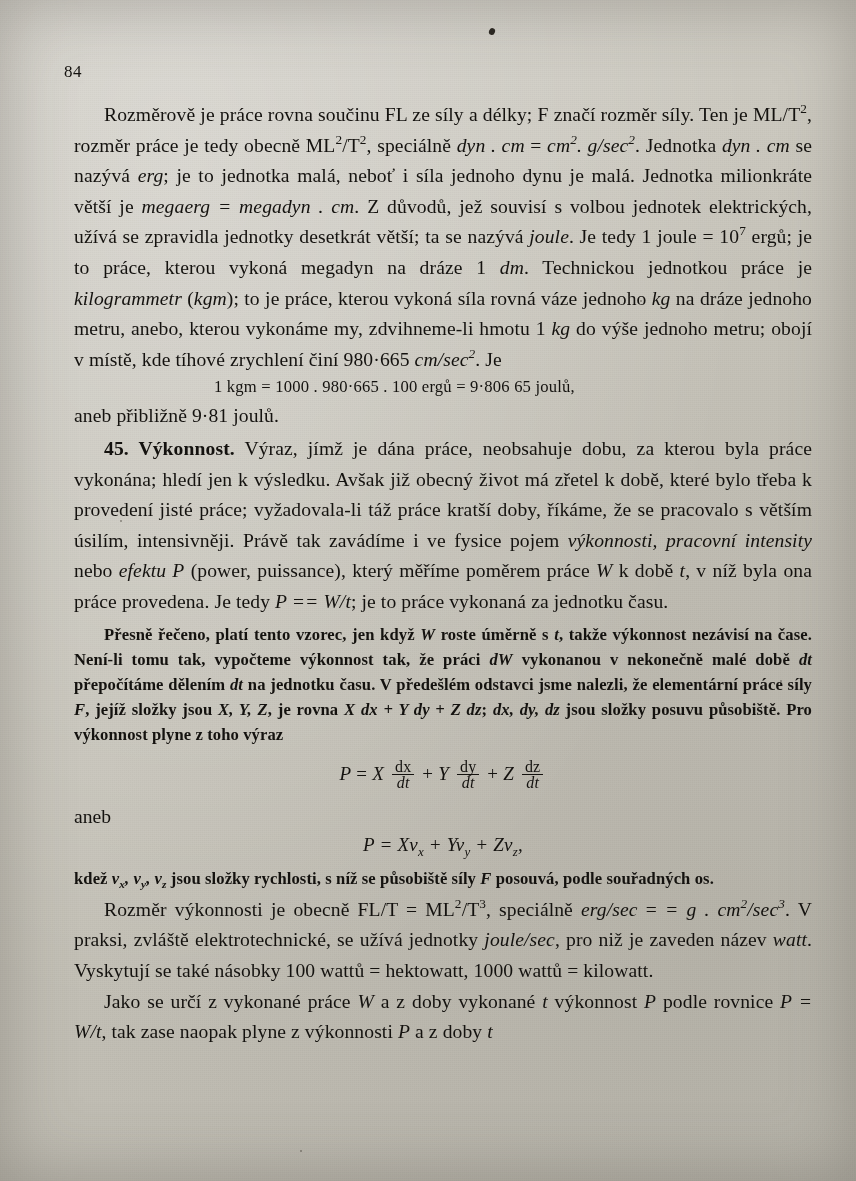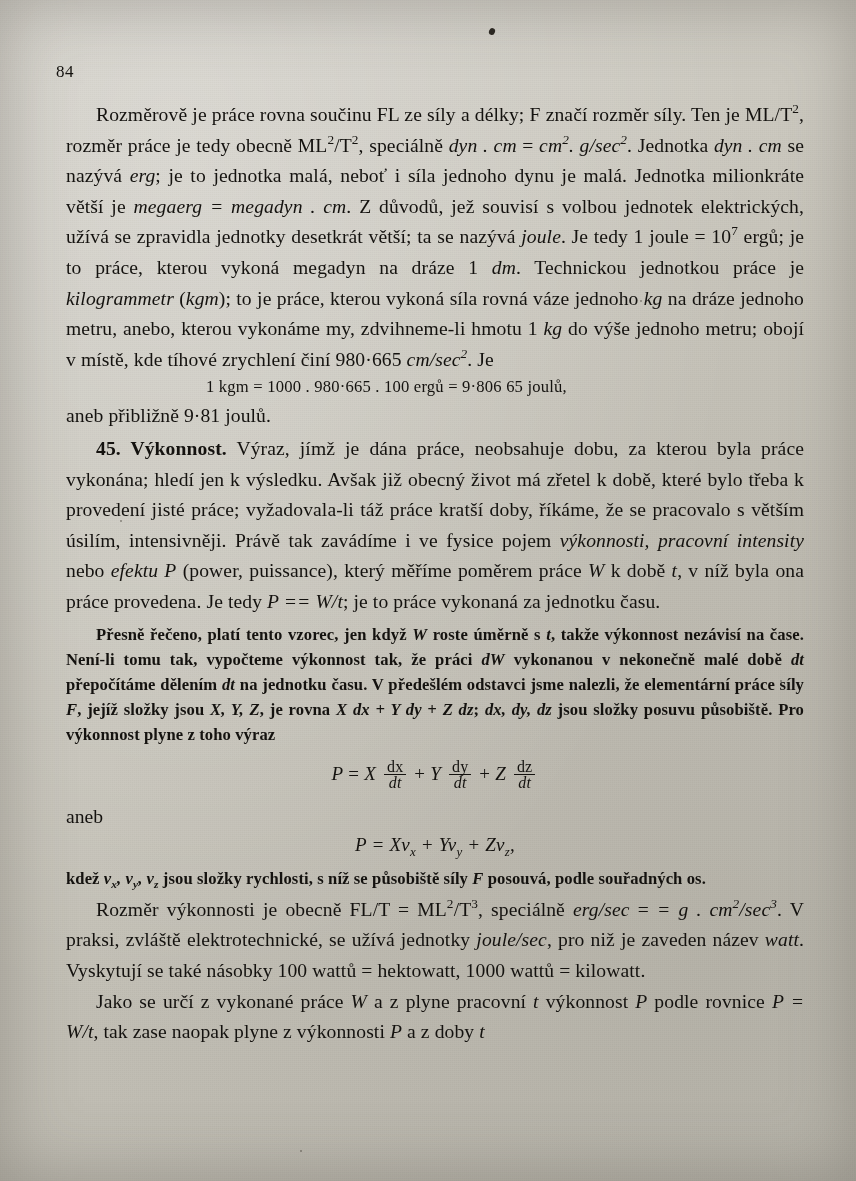--- a/index.html
+++ b/index.html
@@ -34,21 +34,21 @@
       repeating-linear-gradient(90deg, rgba(0,0,0,0.03) 0px, rgba(0,0,0,0.03) 1px, rgba(255,255,255,0.025) 1px, rgba(255,255,255,0.025) 2px);
   }
   .speck {
     position: absolute;
     background: #4a463e;
     border-radius: 50%;
     opacity: .55;
   }
   .content {
     position: absolute;
-    left: 4px; top: 0;
+    left: 12px; top: 0;
     width: 732px;
     height: 1181px;
   }
   .folio {
     position: absolute;
     left: 52px;
     top: 62px;
     font-size: 17px;
     letter-spacing: .5px;
   }
@@ -193,21 +193,21 @@
     </div>
 
     <div class="small">
       <p><span>kdež </span><i><span>v</span><sub>x</sub></i><i><span>, v</span><sub>y</sub></i><i><span>, v</span><sub>z</sub></i><span> jsou složky rychlosti, s níž se působiště síly </span><i>F</i><span> posouvá, podle souřadných os.</span></p>
     </div>
 
     <div class="main" style="margin-top:4px">
 
       <p class="indent"><span>Rozměr výkonnosti je obecně FL/T = ML</span><sup>2</sup><span>/T</span><sup>3</sup><span>, speciálně </span><i>erg/sec</i><span> = </span><i><span>= g . cm</span><sup>2</sup><span>/sec</span><sup>3</sup></i><span>. V praksi, zvláště elektrotechnické, se užívá jednotky </span><i>joule/sec</i><span>, pro niž je zaveden název </span><i>watt</i><span>. Vyskytují se také násobky 100 wattů = hektowatt, 1000 wattů = kilowatt.</span></p>
 
-      <p class="indent"><span>Jako se určí z vykonané práce </span><i>W</i><span> a z plyne pracovní </span><i>t</i><span> výkonnost </span><i>P</i><span> podle rovnice </span><i>P = W/t</i><span>, tak zase naopak plyne z výkonnosti </span><i>P</i><span> a z doby </span><i>t</i></p>
+      <p class="indent"><span>Jako se určí z vykonané práce </span><i>W</i><span> a z doby vykonané </span><i>t</i><span> výkonnost </span><i>P</i><span> podle rovnice </span><i>P = W/t</i><span>, tak zase naopak plyne z výkonnosti </span><i>P</i><span> a z doby </span><i>t</i></p>
 
     </div>
 
   </div>
 </div>
 
 <div class="speck" style="left:120px;top:520px;width:2px;height:2px"></div>
 <div class="speck" style="left:640px;top:300px;width:2px;height:2px"></div>
 <div class="speck" style="left:300px;top:1150px;width:2px;height:2px"></div>
 <div class="speck" style="left:780px;top:680px;width:2px;height:2px"></div>

